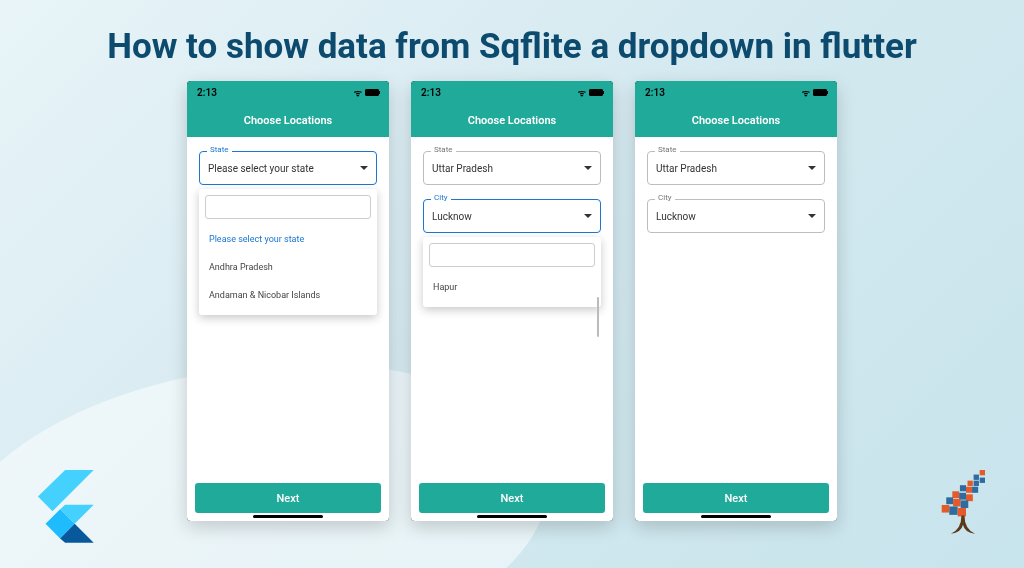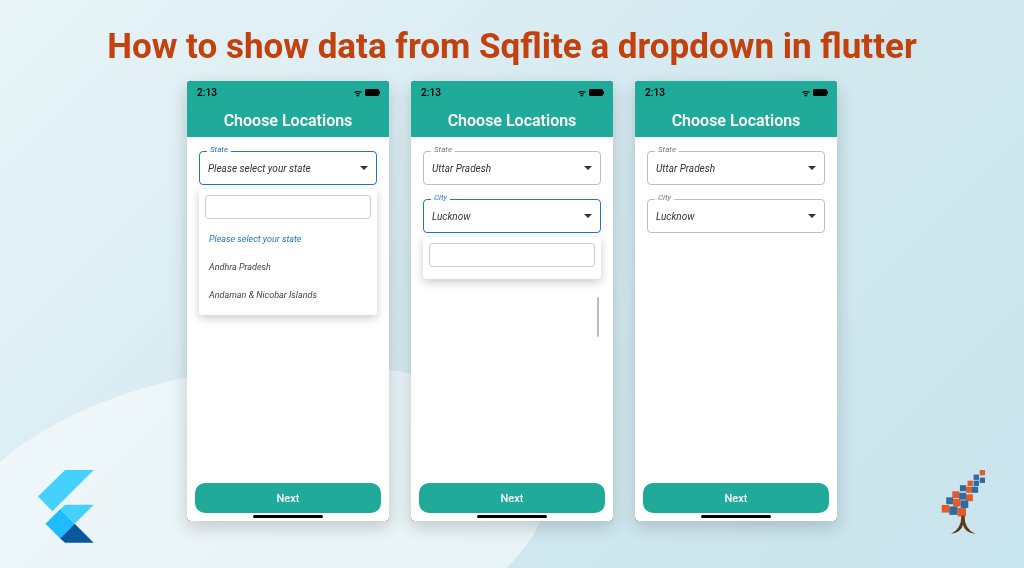--- a/index.html
+++ b/index.html
@@ -19,21 +19,21 @@
     height: 300px;
     background: #ffffff;
     border-radius: 50%;
     opacity: 0.5;
     transform: rotate(-8deg);
   }
   .page-title {
     text-align: center;
     font-size: 35px;
     font-weight: 700;
-    color: #c2410c;
+    color: #0c4a6e;
     padding-top: 26px;
     padding-bottom: 14px;
     position: relative;
     z-index: 2;
   }
   .phones-row {
     display: flex;
     justify-content: center;
     gap: 22px;
     position: relative;
@@ -62,29 +62,28 @@
     color: #000;
   }
   .status-right { display: flex; align-items: center; gap: 3px; }
   .app-bar {
     height: 34px;
     background: #1faa9a;
     color: #fff;
     display: flex;
     align-items: center;
     justify-content: center;
-    font-size: 16px;
+    font-size: 11px;
     font-weight: 600;
   }
   .phone-body {
     flex: 1;
     background: #fff;
     padding: 14px 12px;
     position: relative;
-    font-style: italic;
   }
   .field-wrap { position: relative; margin-bottom: 14px; }
   .field-box {
     border: 1px solid #bdbdbd;
     border-radius: 4px;
     height: 34px;
     display: flex;
     align-items: center;
     padding: 0 8px;
     font-size: 10px;
@@ -143,21 +142,21 @@
     border-radius: 2px;
   }
   .phone-footer {
     padding: 8px;
     background: #fff;
   }
   .next-btn {
     background: #1faa9a;
     color: #fff;
     height: 30px;
-    border-radius: 10px;
+    border-radius: 3px;
     display: flex;
     align-items: center;
     justify-content: center;
     font-size: 11px;
     font-weight: 500;
   }
   .home-indicator {
     position: absolute;
     bottom: 3px;
     left: 50%;
@@ -249,20 +248,21 @@
         </div>
       </div>
       <div class="field-wrap">
         <div class="field-label focused">City</div>
         <div class="field-box focused">
           <span>Lucknow</span>
           <span class="caret-down"></span>
         </div>
         <div class="dropdown-panel with-scroll">
           <div class="dropdown-search"></div>
+          <div class="dropdown-item">Hapur</div>
         </div>
       </div>
     </div>
     <div class="phone-footer">
       <div class="next-btn">Next</div>
     </div>
     <div class="home-indicator"></div>
   </div>
 
   <div class="phone">

